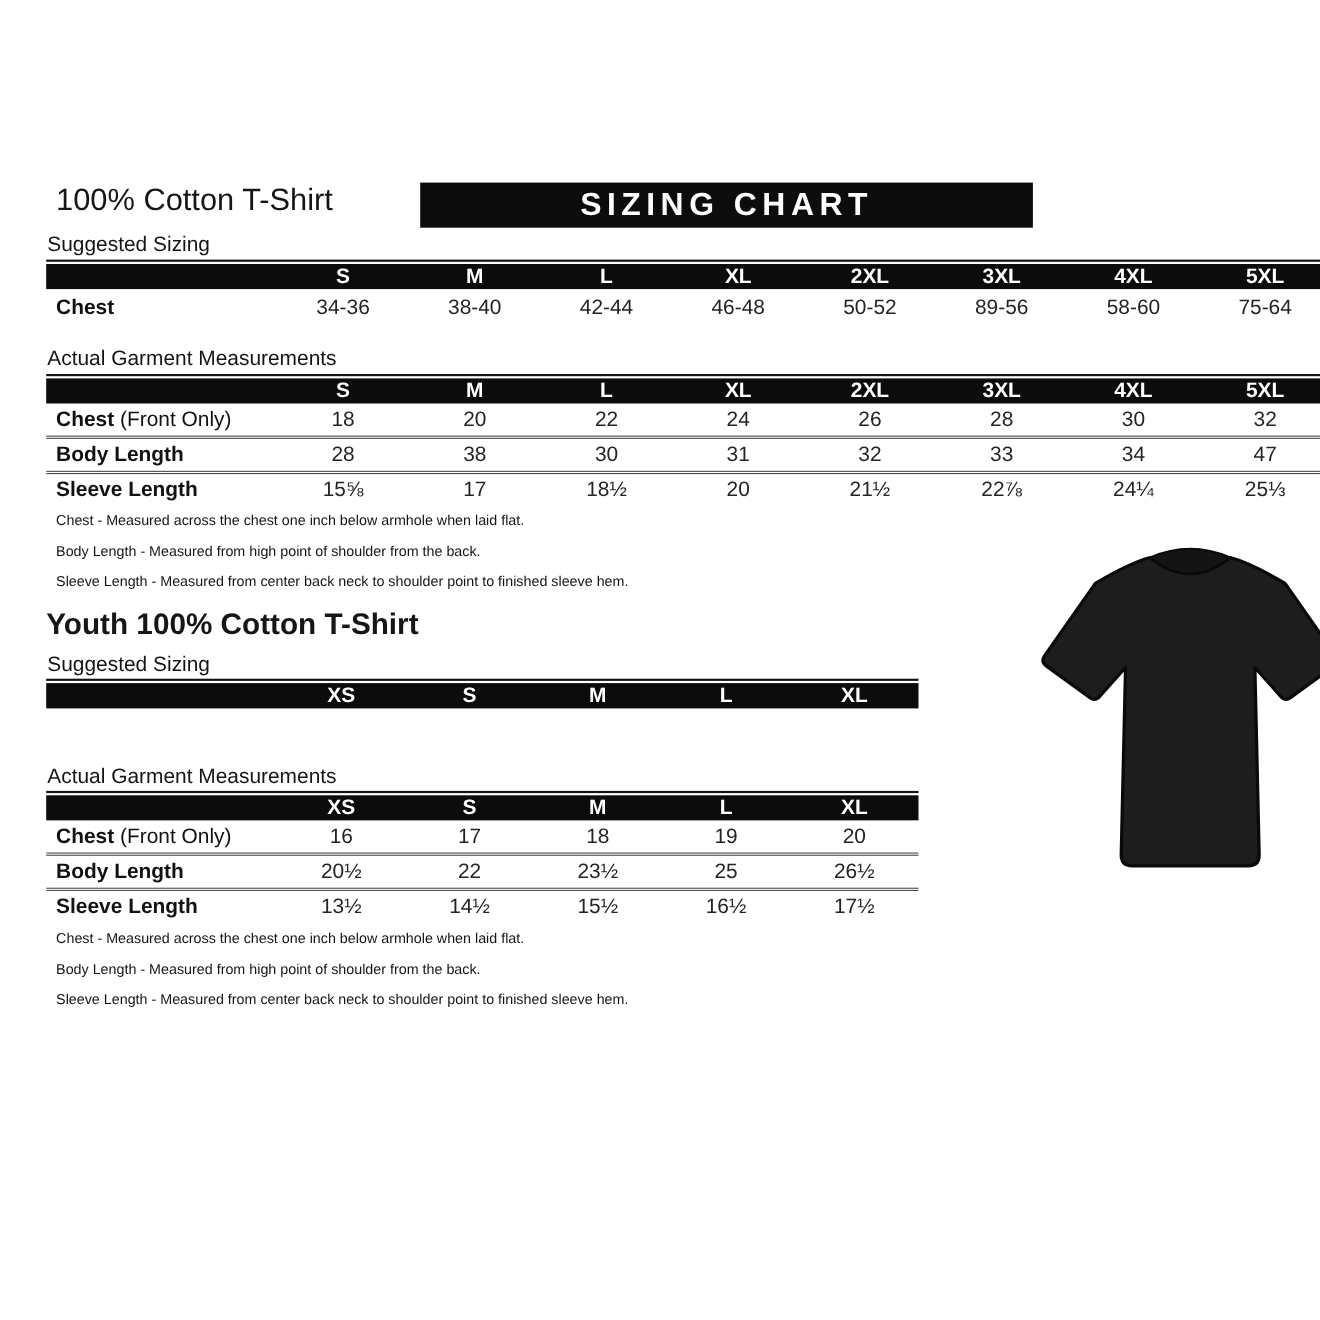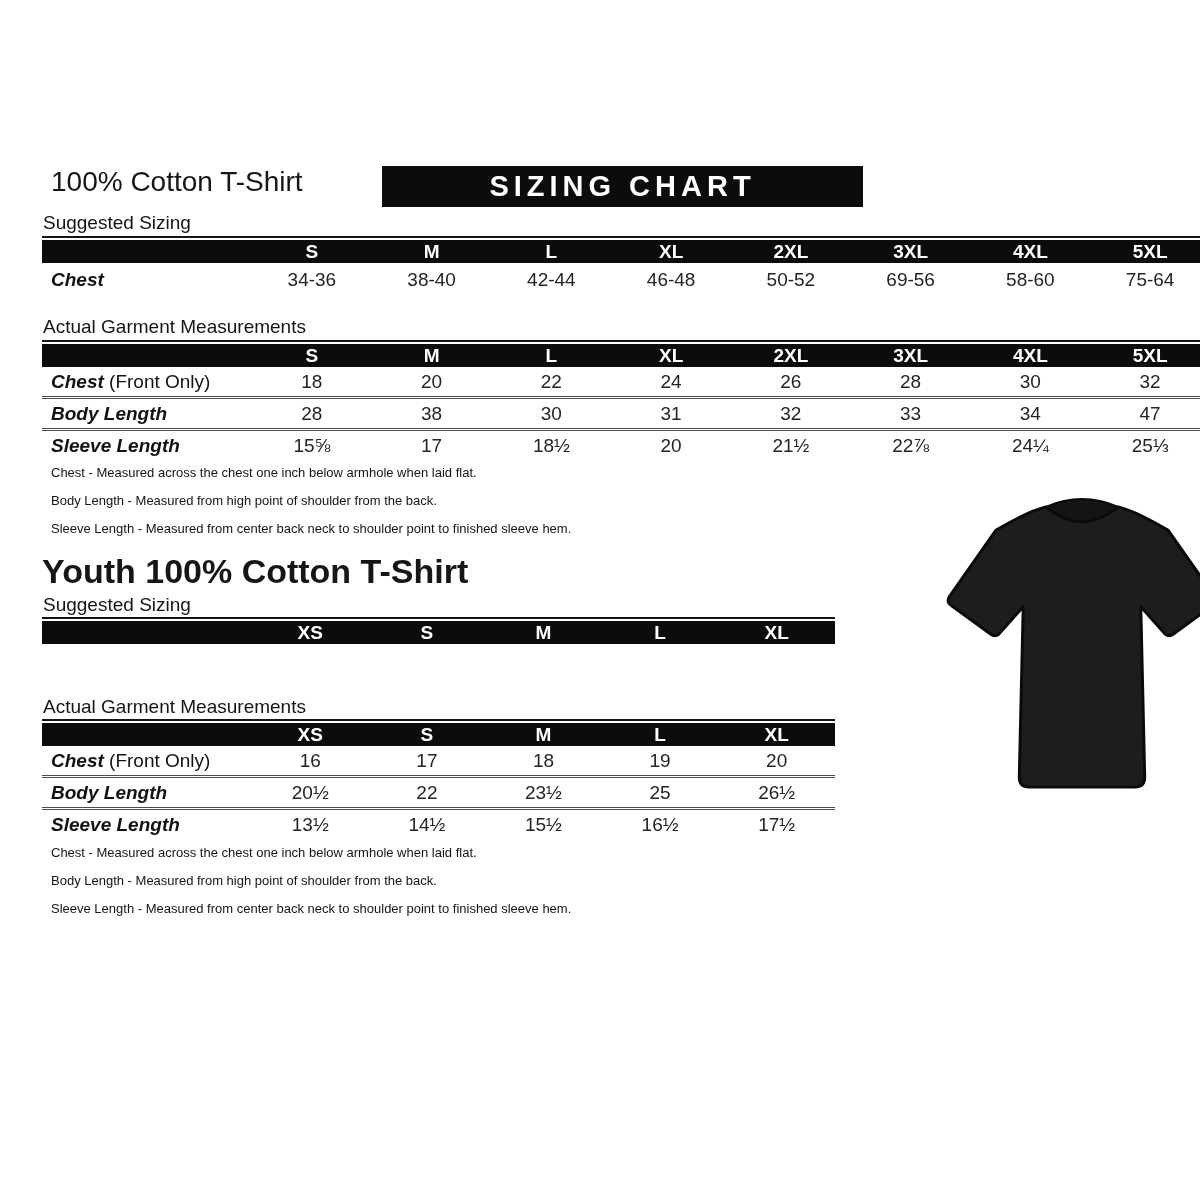--- a/index.html
+++ b/index.html
@@ -2,48 +2,48 @@
 <html><head>
 <meta charset="utf-8">
 <style>
   html,body{margin:0;padding:0;background:#ffffff;}
   #sheet{
     position:relative;width:1200px;height:1200px;background:#ffffff;overflow:hidden;
     font-family:"Liberation Sans", sans-serif;color:#111;margin-left:37px;
   }
   .abs{position:absolute;}
   .title{font-size:28px;font-weight:400;color:#161616;white-space:nowrap;}
-  .title.bold{font-weight:bold;font-size:34px;}
+  .title.bold{font-weight:bold;font-size:27px;}
   .banner{
     background:#0c0c0c;color:#fff;display:flex;align-items:center;justify-content:center;
     font-weight:bold;font-size:29px;letter-spacing:5px;
   }
   .seclabel{font-size:19px;color:#151515;white-space:nowrap;}
   
   .table{box-sizing:border-box;}
   .topline{height:2px;background:#141414;margin-bottom:2px;}
   .thead{background:#0c0c0c;display:flex;align-items:center;height:23px;}
   .thead .cell{color:#fff;font-weight:bold;font-size:19px;}
   .trow{display:flex;align-items:center;height:29px;background:#fff;}
   .suggested .trow{height:33px;}
   .trow + .trow{border-top:3px double #4c4c4c;}
   .labelcell{width:210px;flex:0 0 210px;padding-left:9px;box-sizing:border-box;font-size:19px;color:#121212;}
-  .labelcell b{font-weight:bold;font-style:italic;}
+  .labelcell b{font-weight:bold;}
   .cell{flex:1 1 0;text-align:center;font-size:19px;color:#242424;}
   .notes .note{font-size:13px;color:#141414;line-height:20px;margin-bottom:8px;white-space:nowrap;}
   #tshirt{line-height:0;}
 </style>
 </head>
 <body>
 
 <div id="sheet">
 
   <div class="abs title" style="left:14px;top:166px;">100% Cotton T-Shirt</div>
 
-  <div class="abs banner" style="left:345px;top:166px;width:481px;height:41px;">SIZING CHART</div>
+  <div class="abs banner" style="left:345px;top:166px;width:557px;height:41px;">SIZING CHART</div>
 
   <div class="abs seclabel" style="left:6px;top:212px;">Suggested Sizing</div>
 
   <div class="abs table suggested" style="left:5px;top:236px;width:1168px;">
       <div class="topline"></div>
       <div class="thead">
         <div class="labelcell"></div>
         <div class="cell">S</div>
         <div class="cell">M</div>
         <div class="cell">L</div>
@@ -53,21 +53,21 @@
         <div class="cell">4XL</div>
         <div class="cell">5XL</div>
       </div>
       <div class="trow">
         <div class="labelcell"><b>Chest</b></div>
         <div class="cell">34-36</div>
         <div class="cell">38-40</div>
         <div class="cell">42-44</div>
         <div class="cell">46-48</div>
         <div class="cell">50-52</div>
-        <div class="cell">69-56</div>
+        <div class="cell">89-56</div>
         <div class="cell">58-60</div>
         <div class="cell">75-64</div>
       </div>
     </div>
 
   <div class="abs seclabel" style="left:6px;top:316px;">Actual Garment Measurements</div>
 
   <div class="abs table" style="left:5px;top:340px;width:1168px;">
       <div class="topline"></div>
       <div class="thead">

